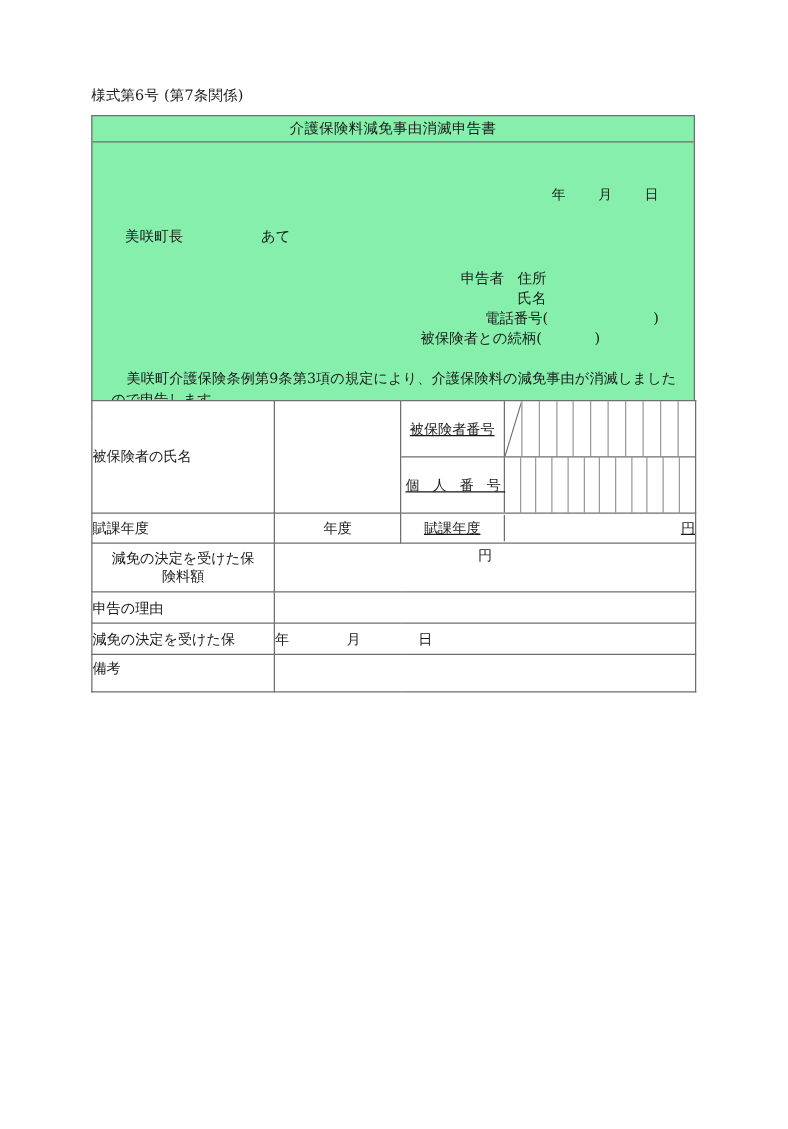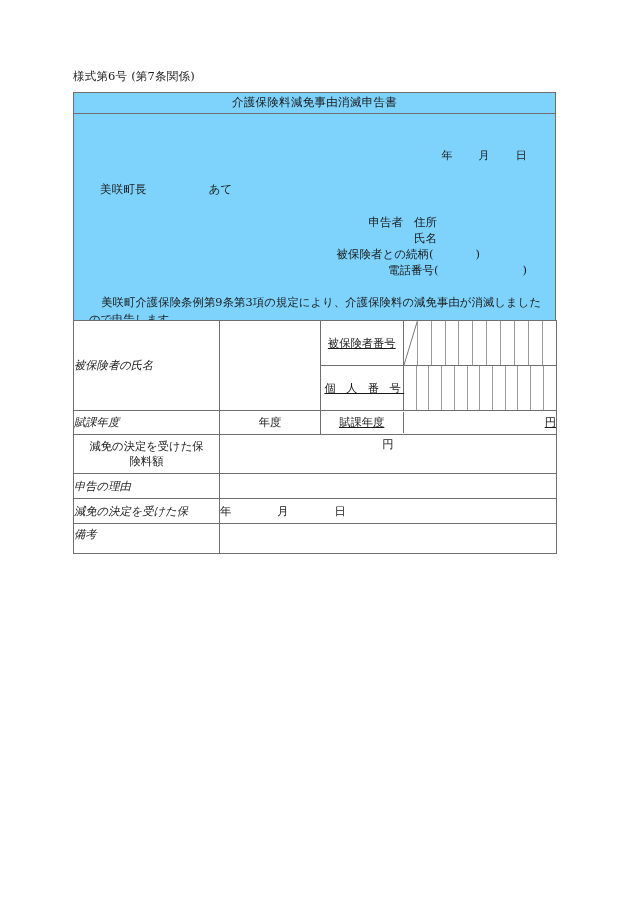--- a/index.html
+++ b/index.html
@@ -37,21 +37,21 @@
   }
 
   
   .doc-box {
     position: absolute;
     left: 73px;
     top: 92px;
     width: 483px;
     box-sizing: border-box;
     border: 1px solid #6f6f6f;
-    background: #7dd3fc;
+    background: #86efac;
   }
 
   
   .title-bar {
     height: 20px;
     border-bottom: 1px solid #6f6f6f;
     display: flex;
     align-items: center;
     justify-content: center;
   }
@@ -135,21 +135,20 @@
   }
   .data-table td {
     border: 1px solid #6f6f6f;
     padding: 0;
     vertical-align: middle;
     line-height: 15px;
   }
   .lbl {
     padding-left: 7px;
     white-space: nowrap;
-    font-style: italic;
   }
   .c-center { text-align: center; }
 
   .r-name td { height: 44px; }
   .r-std td { height: 23px; }
   .r-two td { height: 36px; text-align: center; }
   .r-reason td { height: 24px; }
   .r-date td { height: 24px; }
   .r-note td { height: 26px; }
 
@@ -242,22 +241,22 @@
         <span>年</span><span class="gap-a"></span><span>月</span><span class="gap-b"></span><span>日</span>
       </div>
 
       <div class="addressee">
         <span class="mayor">美咲町長</span><span class="sep"></span><span>あて</span>
       </div>
 
       <div class="applicant">
         <span class="ln ln-1"><span>申告者</span><span class="lbl-gap"></span><span>住所</span></span>
         <span class="ln ln-2"><span>氏名</span></span>
+        <span class="ln ln-3"><span>電話番号(</span><span class="paren-gap"></span><span>)</span></span>
         <span class="ln ln-4"><span>被保険者との続柄(</span><span class="paren-gap-s"></span><span>)</span></span>
-        <span class="ln ln-3"><span>電話番号(</span><span class="paren-gap"></span><span>)</span></span>
       </div>
 
       <div class="body-text"><span class="indent"></span><span>美咲町介護保険条例第9条第3項の規定により、介護保険料の減免事由が消滅しましたので申告します。</span></div>
 
     </div>
   </div>
 
   <table class="data-table">
     <colgroup>
       <col style="width:146px">

